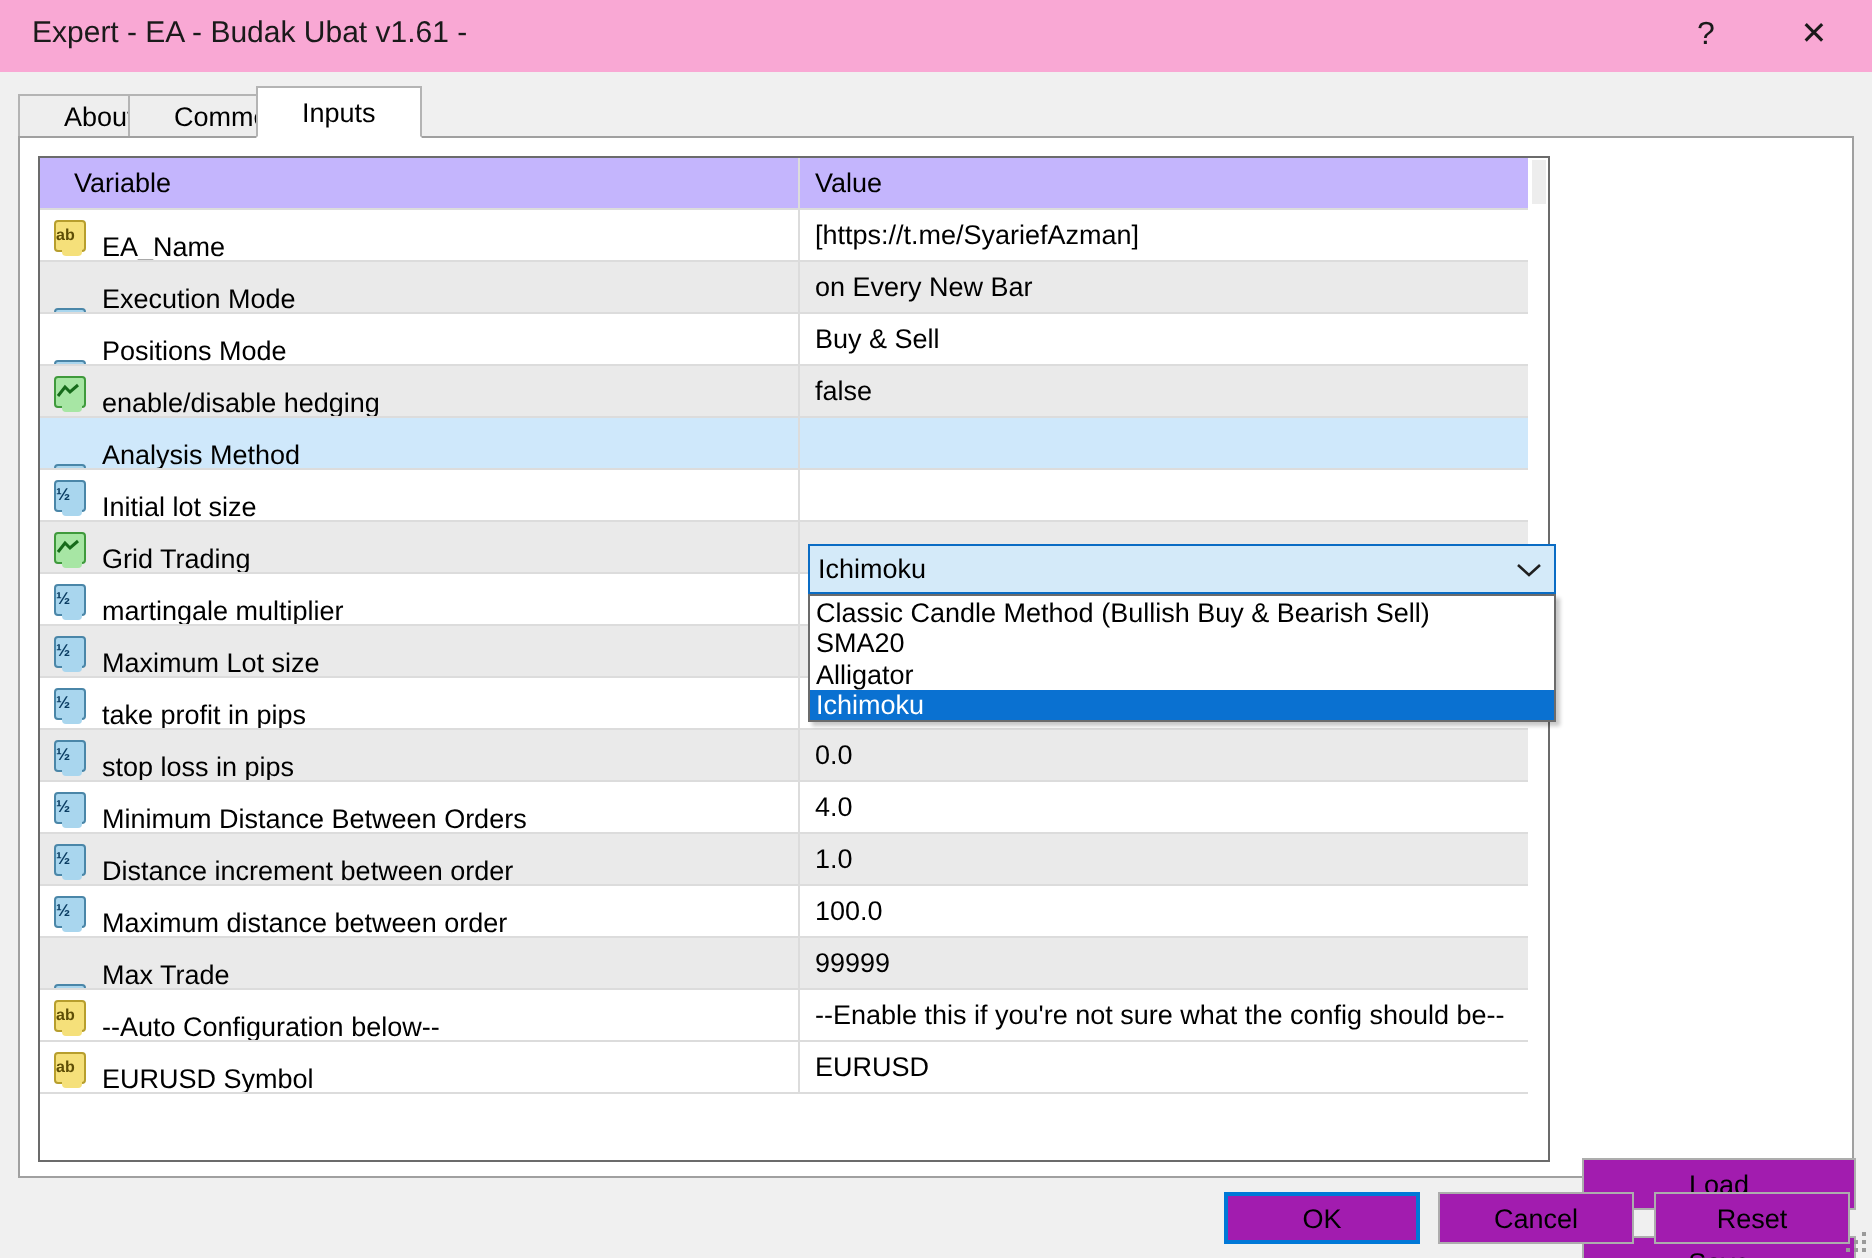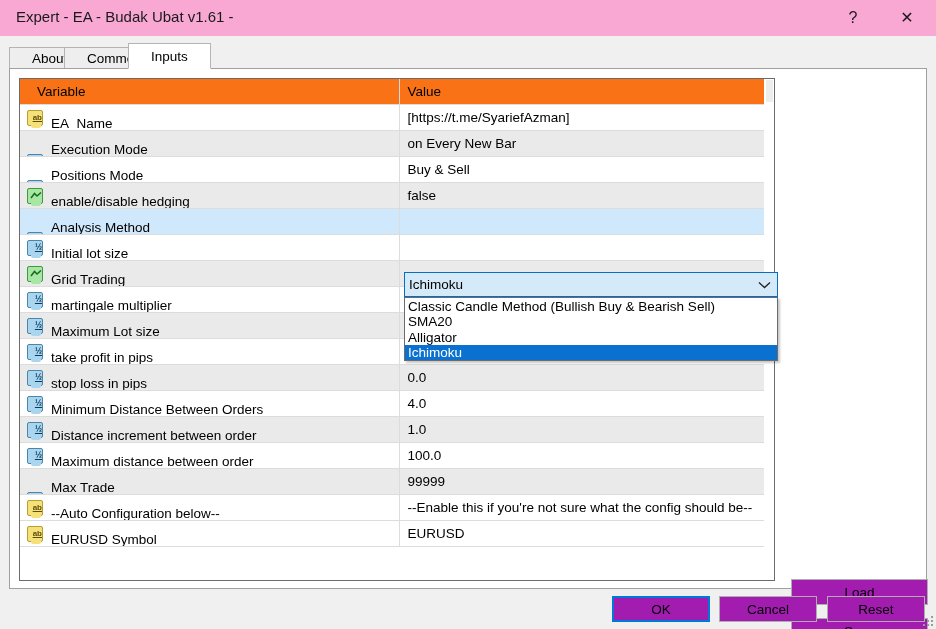--- a/index.html
+++ b/index.html
@@ -122,21 +122,21 @@
     font-size: 13.5px;
     color: #000;
     vertical-align: middle;
     overflow: hidden;
     white-space: nowrap;
   }
   .col-var { width: 379px; border-right: 1px solid #dcdcdc; }
   .col-val { width: 375px; }
 
   .grid tr.hdr td {
-    background: #f97316;
+    background: #c4b5fd;
     border-bottom: 1px solid #dcdcdc;
     color: #000;
   }
   .grid tr.alt td { background: #eaeaea; }
   .grid tr.sel td { background: #cfe8fb; }
 
   .cell-var {
     display: flex;
     align-items: center;
     height: 25px;
@@ -149,27 +149,26 @@
 
   
   .tico {
     position: relative;
     width: 16px; height: 16px;
     flex: 0 0 16px;
     border-radius: 2px;
     box-sizing: border-box;
     display: flex;
     align-items: center;
-    justify-content: flex-end;
+    justify-content: flex-start;
     font-size: 8px;
     font-weight: bold;
     line-height: 1;
     font-family: "Liberation Sans", sans-serif;
     overflow: visible;
-    text-decoration: underline;
   }
   .tico::after {
     content: "";
     position: absolute;
     left: 3px; bottom: -3px;
     width: 10px; height: 4px;
     background: inherit;
     border-bottom-left-radius: 2px;
     border-bottom-right-radius: 2px;
   }

